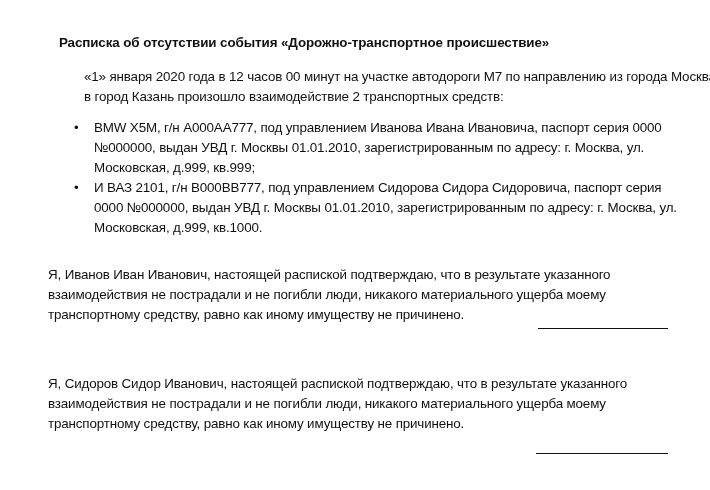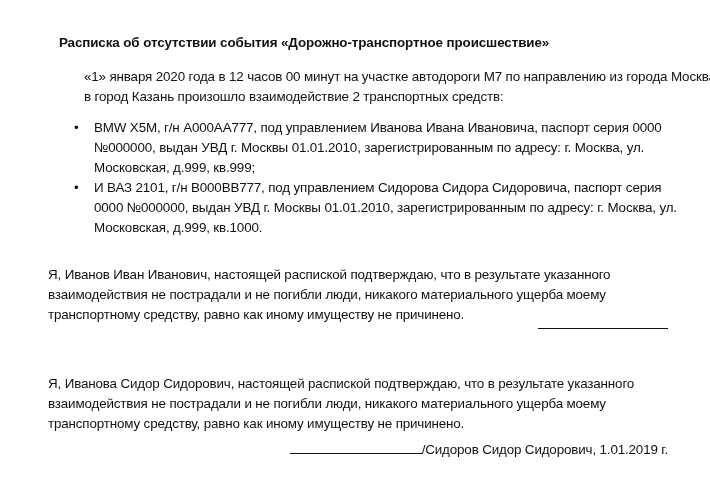--- a/index.html
+++ b/index.html
@@ -39,18 +39,18 @@
       <span>И ВАЗ 2101, г/н В000ВВ777, под управлением Сидорова Сидора Сидоровича, паспорт серия 0000 №000000, выдан УВД г. Москвы 01.01.2010, зарегистрированным по адресу: г. Москва, ул. Московская, д.999, кв.1000.</span>
     </li>
   </ul>
 
   <div class="para p2">Я, Иванов Иван Иванович, настоящей распиской подтверждаю, что в результате указанного взаимодействия не пострадали и не погибли люди, никакого материального ущерба моему транспортному средству, равно как иному имуществу не причинено.</div>
 
   <div class="sig sig1">
     <span class="line"></span>
   </div>
 
-  <div class="para p3">Я, Иванова Сидор Сидорович, настоящей распиской подтверждаю, что в результате указанного взаимодействия не пострадали и не погибли люди, никакого материального ущерба моему транспортному средству, равно как иному имуществу не причинено.</div>
+  <div class="para p3">Я, Сидоров Сидор Иванович, настоящей распиской подтверждаю, что в результате указанного взаимодействия не пострадали и не погибли люди, никакого материального ущерба моему транспортному средству, равно как иному имуществу не причинено.</div>
 
   <div class="sig sig2">
-    <span class="line"></span><span>/Сидоров Сидор Сидорович, 1.01.2019 г.</span>
+    <span class="line"></span>
   </div>
 </div>
 
 </body></html>

